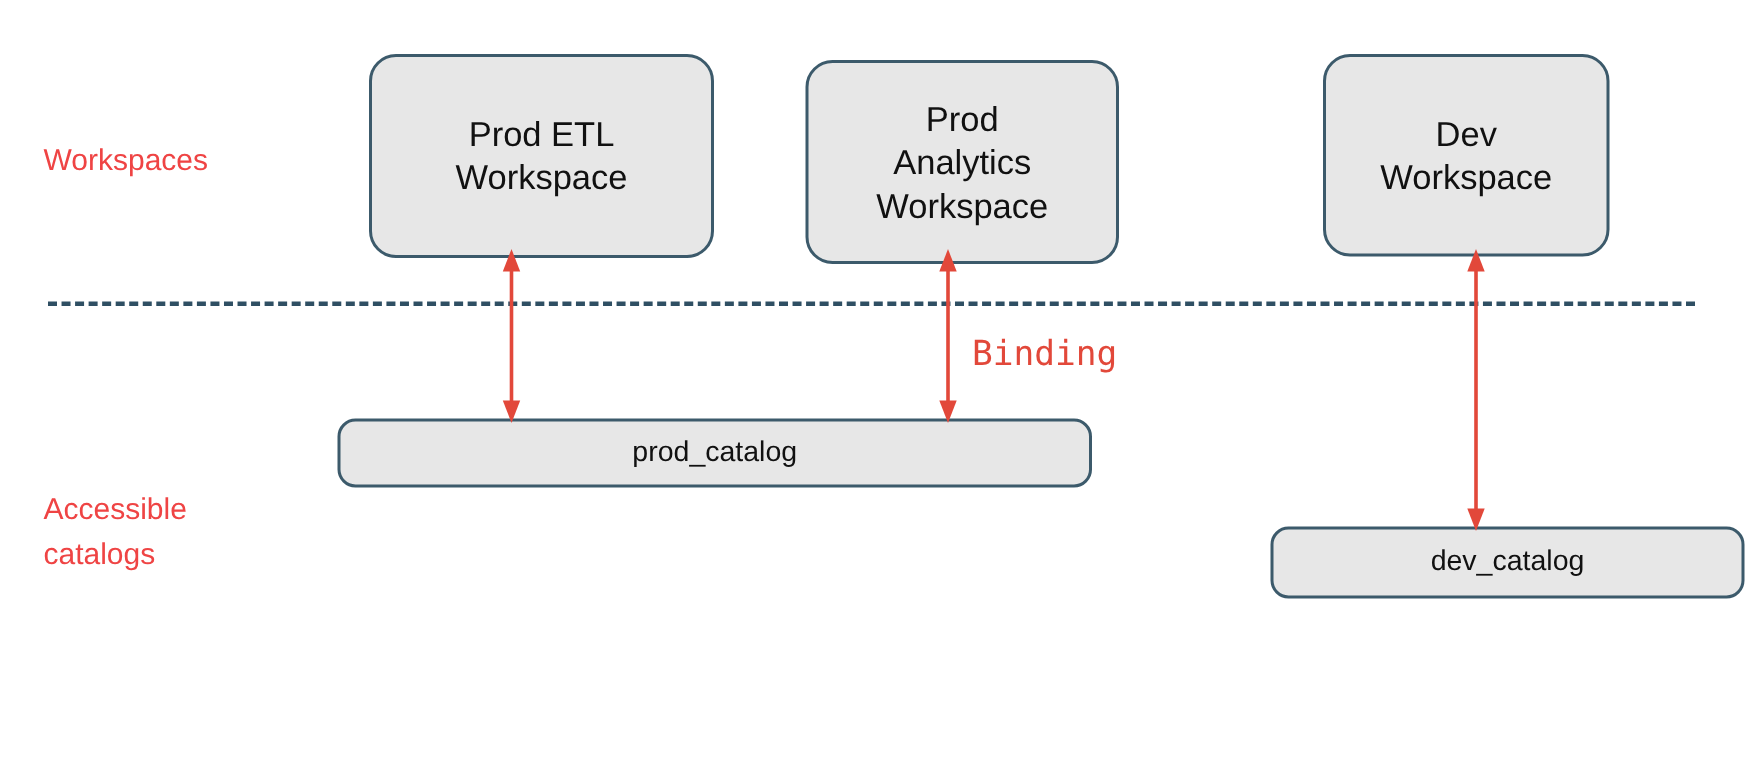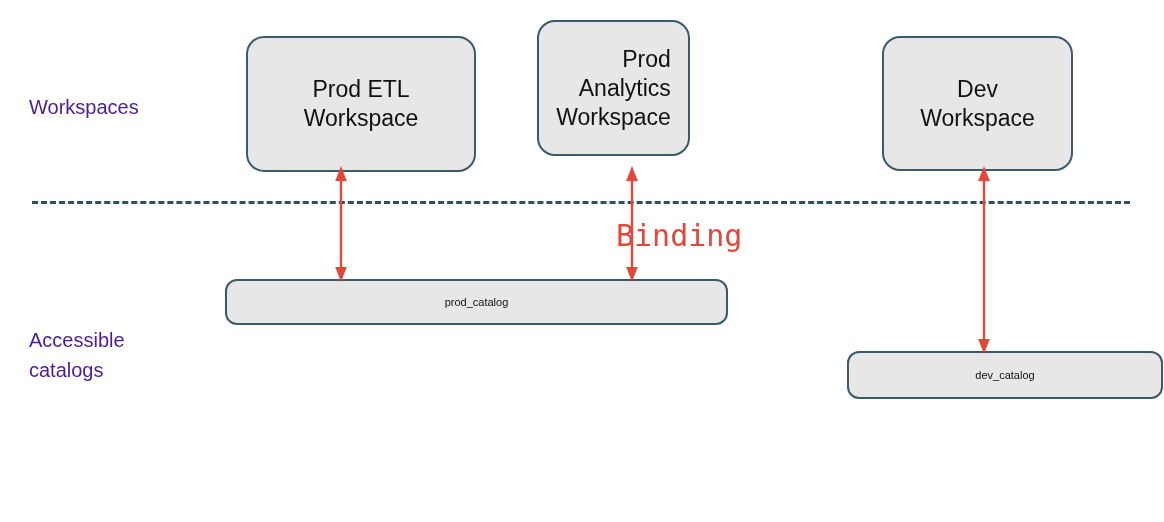--- a/index.html
+++ b/index.html
@@ -13,21 +13,21 @@
   }
   #canvas {
     position: relative;
     width: 1164px;
     height: 522px;
     background: #ffffff;
     overflow: hidden;
   }
   .row-label {
     position: absolute;
-    color: #4c1d95;
+    color: #ef4444;
     font-size: 20px;
     line-height: 30px;
     white-space: pre-line;
     font-family: "Liberation Sans", sans-serif;
   }
   #label-workspaces { left: 29px; top: 92px; }
   #label-catalogs   { left: 29px; top: 309px; margin-top: 16px; }
 
   .node {
     position: absolute;
@@ -41,27 +41,27 @@
     text-align: center;
     color: #111111;
   }
   .workspace-node {
     font-size: 23px;
     line-height: 29px;
     white-space: pre-line;
     border-radius: 18px;
   }
   .catalog-node {
-    font-size: 11px;
+    font-size: 19px;
     line-height: 22px;
     border-radius: 12px;
   }
 
   #node-prod-etl        { left: 246px; top: 36px;  width: 230px; height: 136px; }
-  #node-prod-analytics  { left: 537px; top: 20px;  width: 153px; height: 136px; text-align: right; }
+  #node-prod-analytics  { left: 537px; top: 40px;  width: 209px; height: 136px; }
   #node-dev             { left: 882px; top: 36px;  width: 191px; height: 135px; }
   #node-prod-catalog    { left: 225px; top: 279px; width: 503px; height: 46px; }
   #node-dev-catalog     { left: 847px; top: 351px; width: 316px; height: 48px; }
 
   #divider {
     position: absolute;
     left: 32px;
     top: 201px;
     width: 1098px;
     height: 0;
@@ -71,25 +71,25 @@
   .arrow-svg {
     position: absolute;
     overflow: visible;
   }
   #arrow-1 { left: 327px; top: 166px; }
   #arrow-2 { left: 618px; top: 166px; }
   #arrow-3 { left: 970px; top: 166px; }
 
   #binding-label {
     position: absolute;
-    left: 616px;
+    left: 648px;
     top: 222px;
     color: #e2483a;
     font-family: "DejaVu Sans Mono", "Liberation Mono", monospace;
-    font-size: 30px;
+    font-size: 23px;
     line-height: 28px;
     letter-spacing: 0px;
     white-space: nowrap;
   }
 </style>
 </head>
 <body>
 
 <div id="canvas">
 

